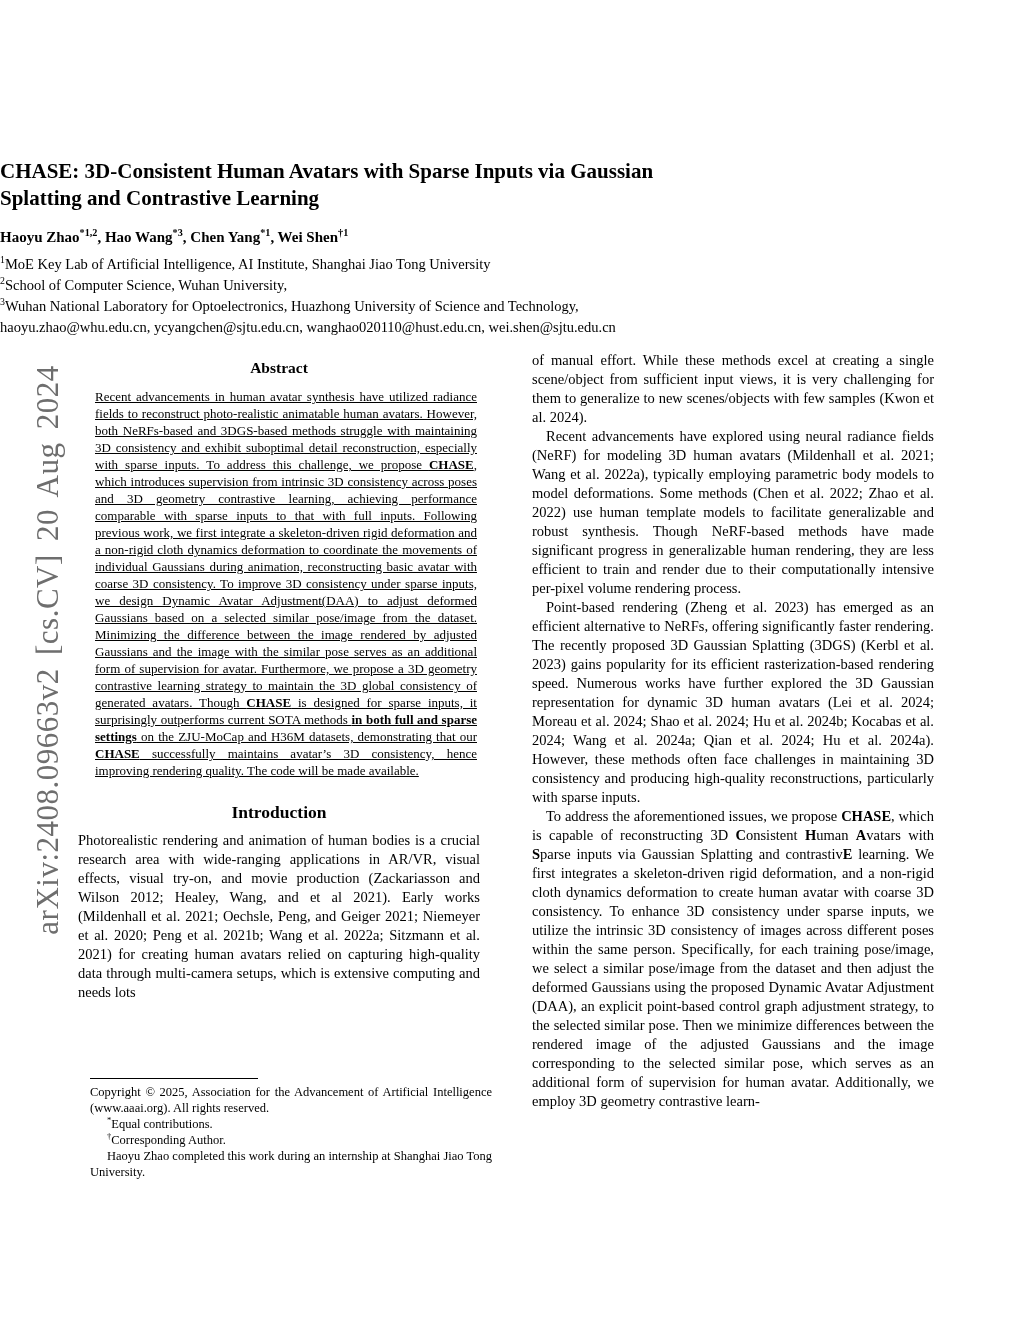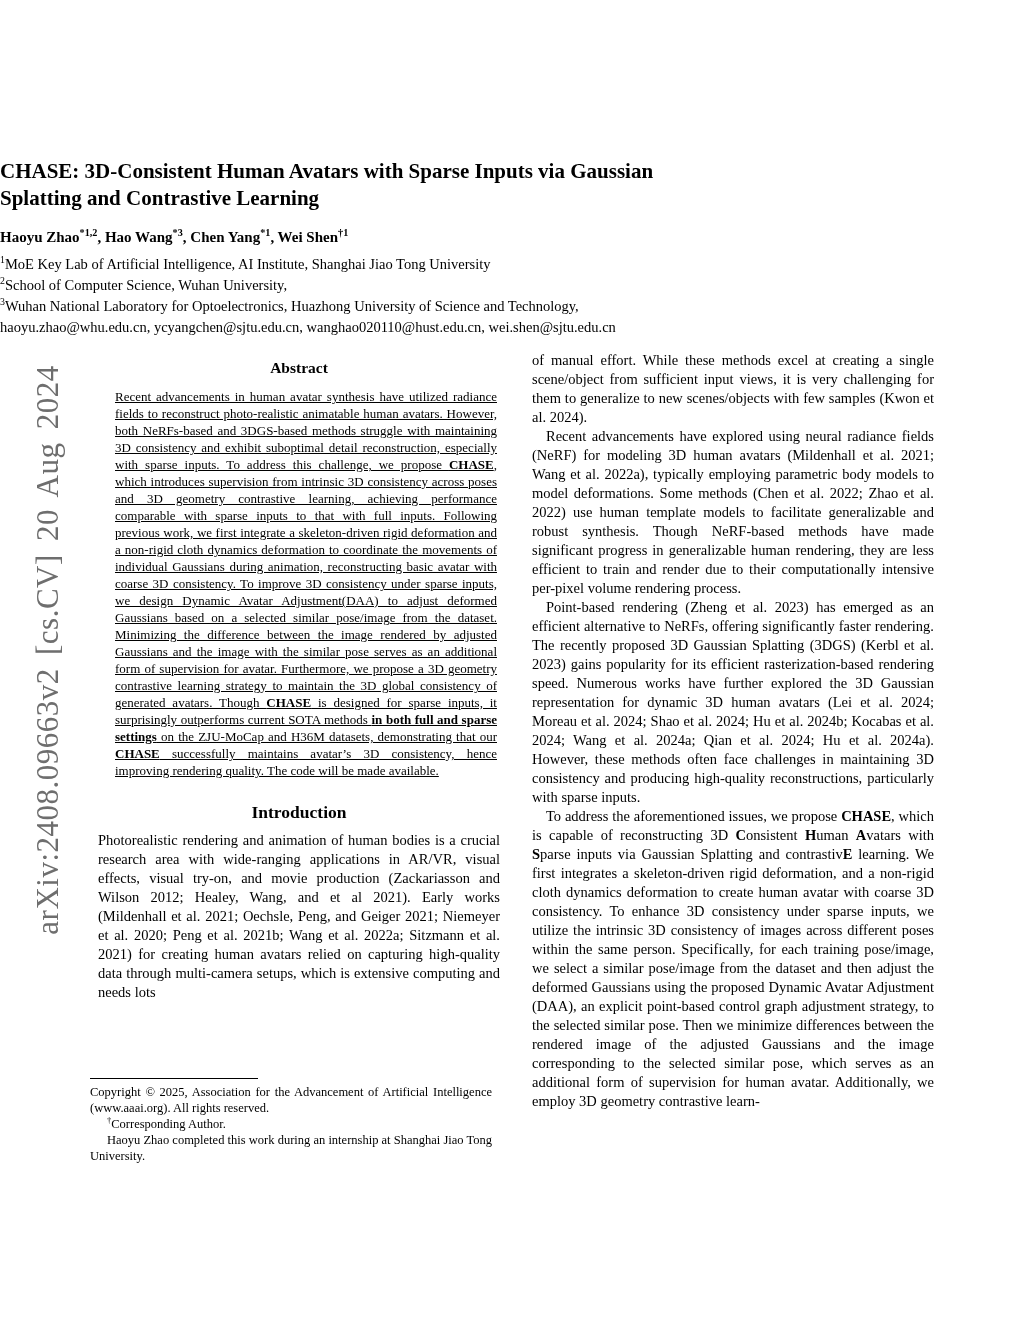--- a/index.html
+++ b/index.html
@@ -23,21 +23,21 @@
   }
   .header{position:absolute;top:158px;left:0;width:100%;text-align:left;}
   .title{font-size:21px;font-weight:bold;line-height:27px;}
   .authors{margin-top:14px;font-size:15px;font-weight:bold;line-height:22px;}
   .affils{margin-top:6px;font-size:14.5px;line-height:21px;}
   .col{
     position:absolute;width:402px;
     font-size:14.5px;line-height:19px;
     text-align:justify;
   }
-  .col-left{left:98px;top:358px;}
+  .col-left{left:78px;top:358px;}
   .col-right{left:532px;top:351px;}
   .abstract-heading{
     text-align:center;font-size:15.5px;font-weight:bold;margin-bottom:11px;
   }
   .abstract-body{
     font-size:13px;line-height:17px;
     padding-left:17px;padding-right:3px;
     text-align:justify;
     text-decoration:underline;
   }
@@ -77,20 +77,21 @@
   <section class="col col-left">
     <h2 class="abstract-heading">Abstract</h2>
     <p class="abstract-body"><span>Recent advancements in human avatar synthesis have utilized radiance fields to reconstruct photo-realistic animatable human avatars. However, both NeRFs-based and 3DGS-based methods struggle with maintaining 3D consistency and exhibit suboptimal detail reconstruction, especially with sparse inputs. To address this challenge, we propose </span><span style="font-weight: bold;">CHASE</span><span>, which introduces supervision from intrinsic 3D consistency across poses and 3D geometry contrastive learning, achieving performance comparable with sparse inputs to that with full inputs. Following previous work, we first integrate a skeleton-driven rigid deformation and a non-rigid cloth dynamics deformation to coordinate the movements of individual Gaussians during animation, reconstructing basic avatar with coarse 3D consistency. To improve 3D consistency under sparse inputs, we design Dynamic Avatar Adjustment(DAA) to adjust deformed Gaussians based on a selected similar pose/image from the dataset. Minimizing the difference between the image rendered by adjusted Gaussians and the image with the similar pose serves as an additional form of supervision for avatar. Furthermore, we propose a 3D geometry contrastive learning strategy to maintain the 3D global consistency of generated avatars. Though </span><span style="font-weight: bold;">CHASE</span><span> is designed for sparse inputs, it surprisingly outperforms current SOTA methods </span><span style="font-weight: bold;">in both full and sparse settings</span><span> on the ZJU-MoCap and H36M datasets, demonstrating that our </span><span style="font-weight: bold;">CHASE</span><span> successfully maintains avatar’s 3D consistency, hence improving rendering quality. The code will be made available.</span></p>
     <h2 class="section-heading">Introduction</h2>
     <p class="par">Photorealistic rendering and animation of human bodies is a crucial research area with wide-ranging applications in AR/VR, visual effects, visual try-on, and movie production (Zackariasson and Wilson 2012; Healey, Wang, and et al 2021). Early works (Mildenhall et al. 2021; Oechsle, Peng, and Geiger 2021; Niemeyer et al. 2020; Peng et al. 2021b; Wang et al. 2022a; Sitzmann et al. 2021) for creating human avatars relied on capturing high-quality data through multi-camera setups, which is extensive computing and needs lots</p>
   </section>
 
   <aside class="footnotes">
     <div class="footnote-rule"></div>
     <p class="fn"><span>Copyright © 2025, Association for the Advancement of Artificial Intelligence (www.aaai.org). All rights reserved.</span></p>
+    <p class="fn indent"><sup>*</sup><span>Equal contributions.</span></p>
     <p class="fn indent"><sup>†</sup><span>Corresponding Author.</span></p>
     <p class="fn indent"><span>Haoyu Zhao completed this work during an internship at Shanghai Jiao Tong University.</span></p>
   </aside>
 
   <section class="col col-right">
     <p class="par">of manual effort. While these methods excel at creating a single scene/object from sufficient input views, it is very challenging for them to generalize to new scenes/objects with few samples (Kwon et al. 2024).</p>
     <p class="par indent">Recent advancements have explored using neural radiance fields (NeRF) for modeling 3D human avatars (Mildenhall et al. 2021; Wang et al. 2022a), typically employing parametric body models to model deformations. Some methods (Chen et al. 2022; Zhao et al. 2022) use human template models to facilitate generalizable and robust synthesis. Though NeRF-based methods have made significant progress in generalizable human rendering, they are less efficient to train and render due to their computationally intensive per-pixel volume rendering process.</p>
     <p class="par indent">Point-based rendering (Zheng et al. 2023) has emerged as an efficient alternative to NeRFs, offering significantly faster rendering. The recently proposed 3D Gaussian Splatting (3DGS) (Kerbl et al. 2023) gains popularity for its efficient rasterization-based rendering speed. Numerous works have further explored the 3D Gaussian representation for dynamic 3D human avatars (Lei et al. 2024; Moreau et al. 2024; Shao et al. 2024; Hu et al. 2024b; Kocabas et al. 2024; Wang et al. 2024a; Qian et al. 2024; Hu et al. 2024a). However, these methods often face challenges in maintaining 3D consistency and producing high-quality reconstructions, particularly with sparse inputs.</p>
     <p class="par indent"><span>To address the aforementioned issues, we propose </span><span style="font-weight: bold;">CHASE</span><span>, which is capable of reconstructing 3D </span><span style="font-weight: bold;">C</span><span>onsistent </span><span style="font-weight: bold;">H</span><span>uman </span><span style="font-weight: bold;">A</span><span>vatars with </span><span style="font-weight: bold;">S</span><span>parse inputs via Gaussian Splatting and contrastiv</span><span style="font-weight: bold;">E</span><span> learning. We first integrates a skeleton-driven rigid deformation, and a non-rigid cloth dynamics deformation to create human avatar with coarse 3D consistency. To enhance 3D consistency under sparse inputs, we utilize the intrinsic 3D consistency of images across different poses within the same person. Specifically, for each training pose/image, we select a similar pose/image from the dataset and then adjust the deformed Gaussians using the proposed Dynamic Avatar Adjustment (DAA), an explicit point-based control graph adjustment strategy, to the selected similar pose. Then we minimize differences between the rendered image of the adjusted Gaussians and the image corresponding to the selected similar pose, which serves as an additional form of supervision for human avatar. Additionally, we employ 3D geometry contrastive learn-</span></p>
   </section>

